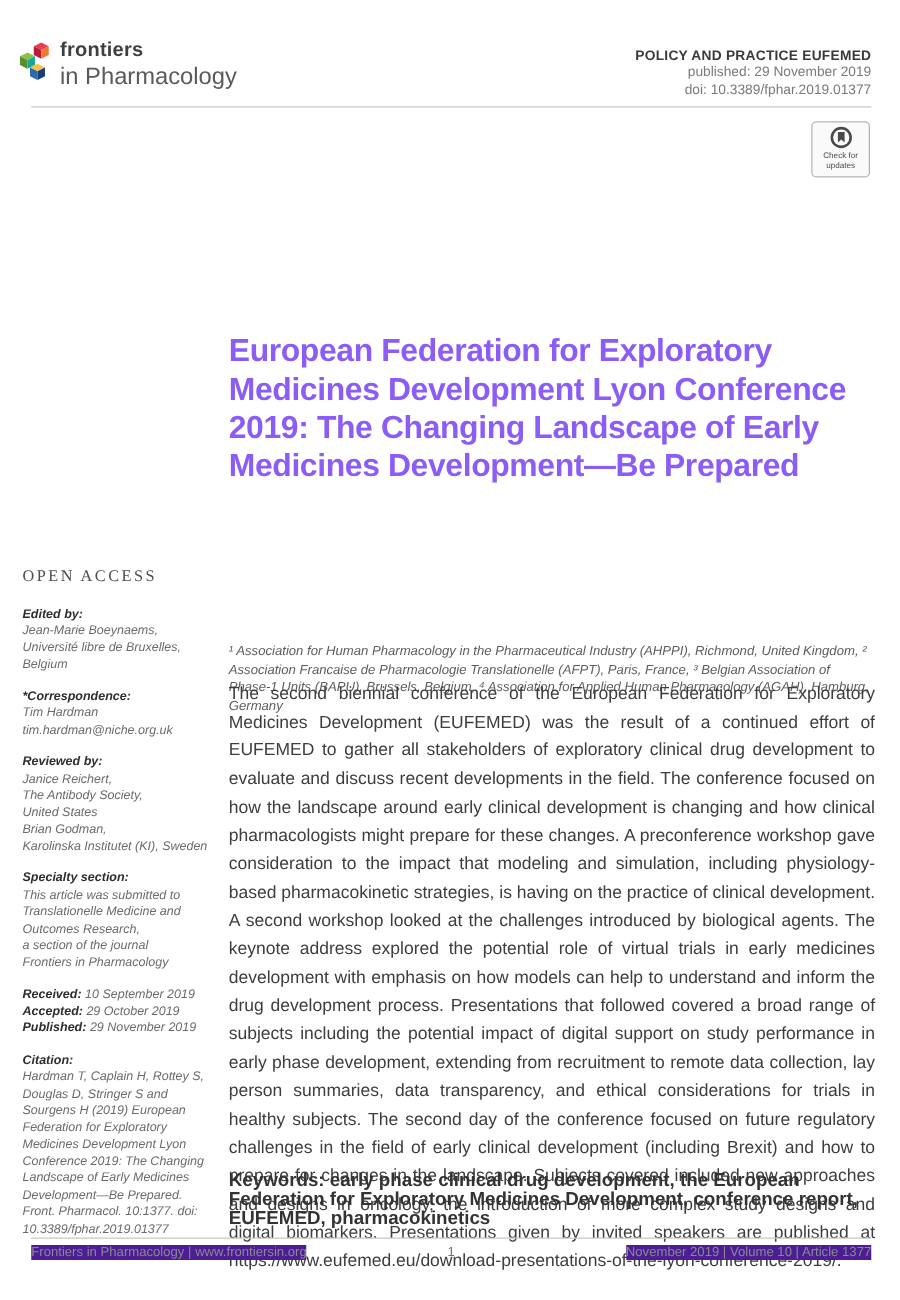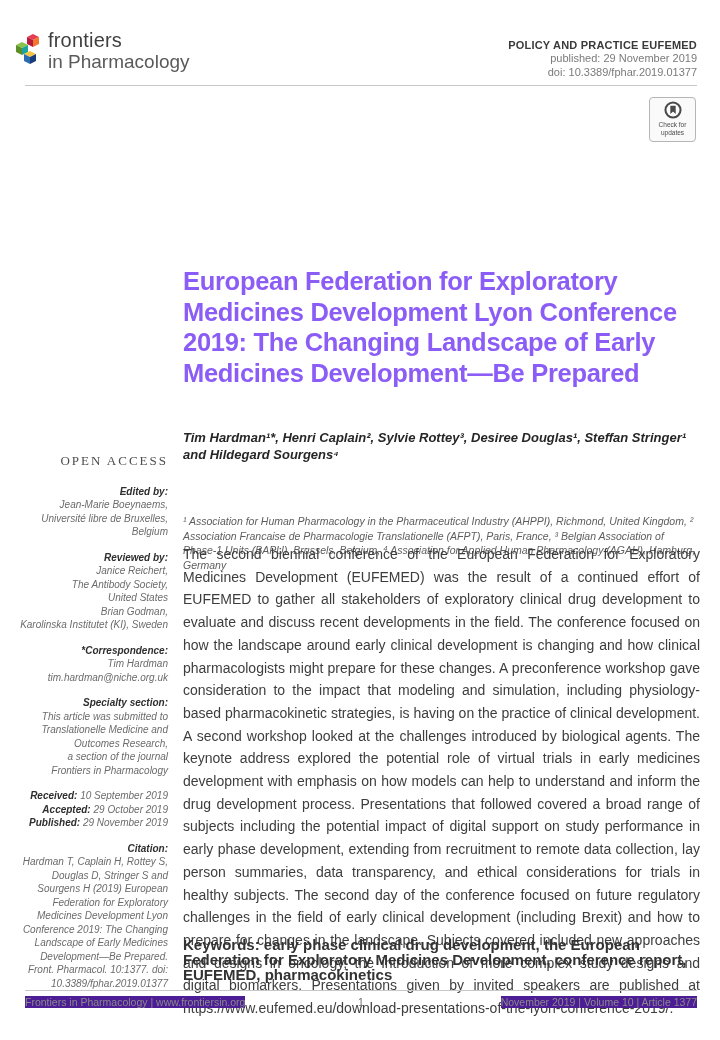--- a/index.html
+++ b/index.html
@@ -6,21 +6,21 @@
   body { background:#e9e9e9; font-family:"Liberation Sans", sans-serif; }
   .page {
     position:relative; width:720px; height:1040px; background:#ffffff;
     margin:0 auto; overflow:hidden; color:#3d3d3d;
   }
 
   
   .logo { position:absolute; top:30px; left:14px; display:flex; align-items:flex-start; }
   .logo-cubes { display:block; width:30px; height:34px; margin-top:2px; }
   .logo-text { margin-left:4px; }
-  .logo-frontiers { display:block; font-size:20px; font-weight:normal; color:#3f3f3f; line-height:21px; letter-spacing:0.2px; }
+  .logo-frontiers { display:block; font-size:16px; font-weight:bold; color:#3f3f3f; line-height:21px; letter-spacing:0.2px; }
   .logo-journal { display:block; font-family:Liberation Sans, sans-serif; font-size:19px; color:#5a5a5a; line-height:21px; }
 
   .header-right { position:absolute; top:39px; right:23px; text-align:right; }
   .article-type { font-size:11px; font-weight:bold; color:#3a3a3a; letter-spacing:0.2px; }
   .header-meta-line { font-size:11px; color:#7a7a7a; line-height:13px; margin-top:1px; }
 
   .header-rule { position:absolute; top:85px; left:25px; width:672px; border-top:1px solid #c8c8c8; }
 
   .crossmark {
     position:absolute; top:97px; right:24px; width:47px; height:45px;
@@ -28,21 +28,21 @@
     display:flex; flex-direction:column; align-items:center; padding-top:3px;
     cursor:pointer;
   }
   .crossmark-icon { width:18px; height:18px; display:block; }
   .cm-line { font-size:6.5px; color:#4a4a4a; line-height:7.5px; text-align:center; }
   .cm-line:first-of-type { margin-top:2px; }
 
   
   .sidebar {
     position:absolute; top:454px; left:18px; width:150px;
-    text-align:right; font-style:italic; font-size:10px; color:#6b6b6b; line-height:13.5px;
+    text-align:left; font-style:italic; font-size:10px; color:#6b6b6b; line-height:13.5px;
   }
   .open-access {
     font-style:normal; font-family:"Liberation Serif", serif;
     font-size:13px; letter-spacing:2px; color:#4d4d4d; margin-bottom:17px;
   }
   .sb-block { margin-bottom:12px; }
   .sb-label { font-weight:bold; color:#2e2e2e; }
   .sb-email { color:#6b6b6b; }
   .sb-date-row .sb-label { display:inline; }
 
@@ -125,32 +125,32 @@
     <div class="open-access">OPEN ACCESS</div>
 
     <div class="sb-block">
       <div class="sb-label">Edited by:</div>
       <div class="sb-line">Jean-Marie Boeynaems,</div>
       <div class="sb-line">Université libre de Bruxelles,</div>
       <div class="sb-line">Belgium</div>
     </div>
 
     <div class="sb-block">
+      <div class="sb-label">*Correspondence:</div>
+      <div class="sb-line">Tim Hardman</div>
+      <div class="sb-line sb-email">tim.hardman@niche.org.uk</div>
+    </div>
+
+    <div class="sb-block">
       <div class="sb-label">Reviewed by:</div>
       <div class="sb-line">Janice Reichert,</div>
       <div class="sb-line">The Antibody Society,</div>
       <div class="sb-line">United States</div>
       <div class="sb-line">Brian Godman,</div>
       <div class="sb-line">Karolinska Institutet (KI), Sweden</div>
-    </div>
-
-    <div class="sb-block">
-      <div class="sb-label">*Correspondence:</div>
-      <div class="sb-line">Tim Hardman</div>
-      <div class="sb-line sb-email">tim.hardman@niche.org.uk</div>
     </div>
 
     <div class="sb-block">
       <div class="sb-label">Specialty section:</div>
       <div class="sb-line">This article was submitted to</div>
       <div class="sb-line">Translationelle Medicine and</div>
       <div class="sb-line">Outcomes Research,</div>
       <div class="sb-line">a section of the journal</div>
       <div class="sb-line">Frontiers in Pharmacology</div>
     </div>
@@ -161,21 +161,20 @@
       <div class="sb-date-row"><span class="sb-label">Published:</span><span> 29 November 2019</span></div>
     </div>
 
     <div class="sb-block">
       <div class="sb-label">Citation:</div>
       <div class="sb-line">Hardman T, Caplain H, Rottey S, Douglas D, Stringer S and Sourgens H (2019) European Federation for Exploratory Medicines Development Lyon Conference 2019: The Changing Landscape of Early Medicines Development—Be Prepared. Front. Pharmacol. 10:1377. doi: 10.3389/fphar.2019.01377</div>
     </div>
   </aside>
 
   <h1 class="title">European Federation for Exploratory Medicines Development Lyon Conference 2019: The Changing Landscape of Early Medicines Development—Be Prepared</h1>
-  <div class="authors">Tim Hardman¹*, Henri Caplain², Sylvie Rottey³, Desiree Douglas¹, Steffan Stringer¹ and Hildegard Sourgens⁴</div>
   <div class="affiliations">¹ Association for Human Pharmacology in the Pharmaceutical Industry (AHPPI), Richmond, United Kingdom, ² Association Francaise de Pharmacologie Translationelle (AFPT), Paris, France, ³ Belgian Association of Phase-1 Units (BAPU), Brussels, Belgium, ⁴ Association for Applied Human Pharmacology (AGAH), Hamburg, Germany</div>
   <p class="abstract">The second biennial conference of the European Federation for Exploratory Medicines Development (EUFEMED) was the result of a continued effort of EUFEMED to gather all stakeholders of exploratory clinical drug development to evaluate and discuss recent developments in the field. The conference focused on how the landscape around early clinical development is changing and how clinical pharmacologists might prepare for these changes. A preconference workshop gave consideration to the impact that modeling and simulation, including physiology-based pharmacokinetic strategies, is having on the practice of clinical development. A second workshop looked at the challenges introduced by biological agents. The keynote address explored the potential role of virtual trials in early medicines development with emphasis on how models can help to understand and inform the drug development process. Presentations that followed covered a broad range of subjects including the potential impact of digital support on study performance in early phase development, extending from recruitment to remote data collection, lay person summaries, data transparency, and ethical considerations for trials in healthy subjects. The second day of the conference focused on future regulatory challenges in the field of early clinical development (including Brexit) and how to prepare for changes in the landscape. Subjects covered included new approaches and designs in oncology, the introduction of more complex study designs and digital biomarkers. Presentations given by invited speakers are published at https://www.eufemed.eu/download-presentations-of-the-lyon-conference-2019/.</p>
   <div class="keywords">Keywords: early phase clinical drug development, the European Federation for Exploratory Medicines Development, conference report, EUFEMED, pharmacokinetics</div>
 
   <div class="footer-rule"></div>
   <div class="footer">
     <span class="f-center">1</span>
     <span class="f-left">Frontiers in Pharmacology | www.frontiersin.org</span>
     <span class="f-right">November 2019 | Volume 10 | Article 1377</span>
   </div>

